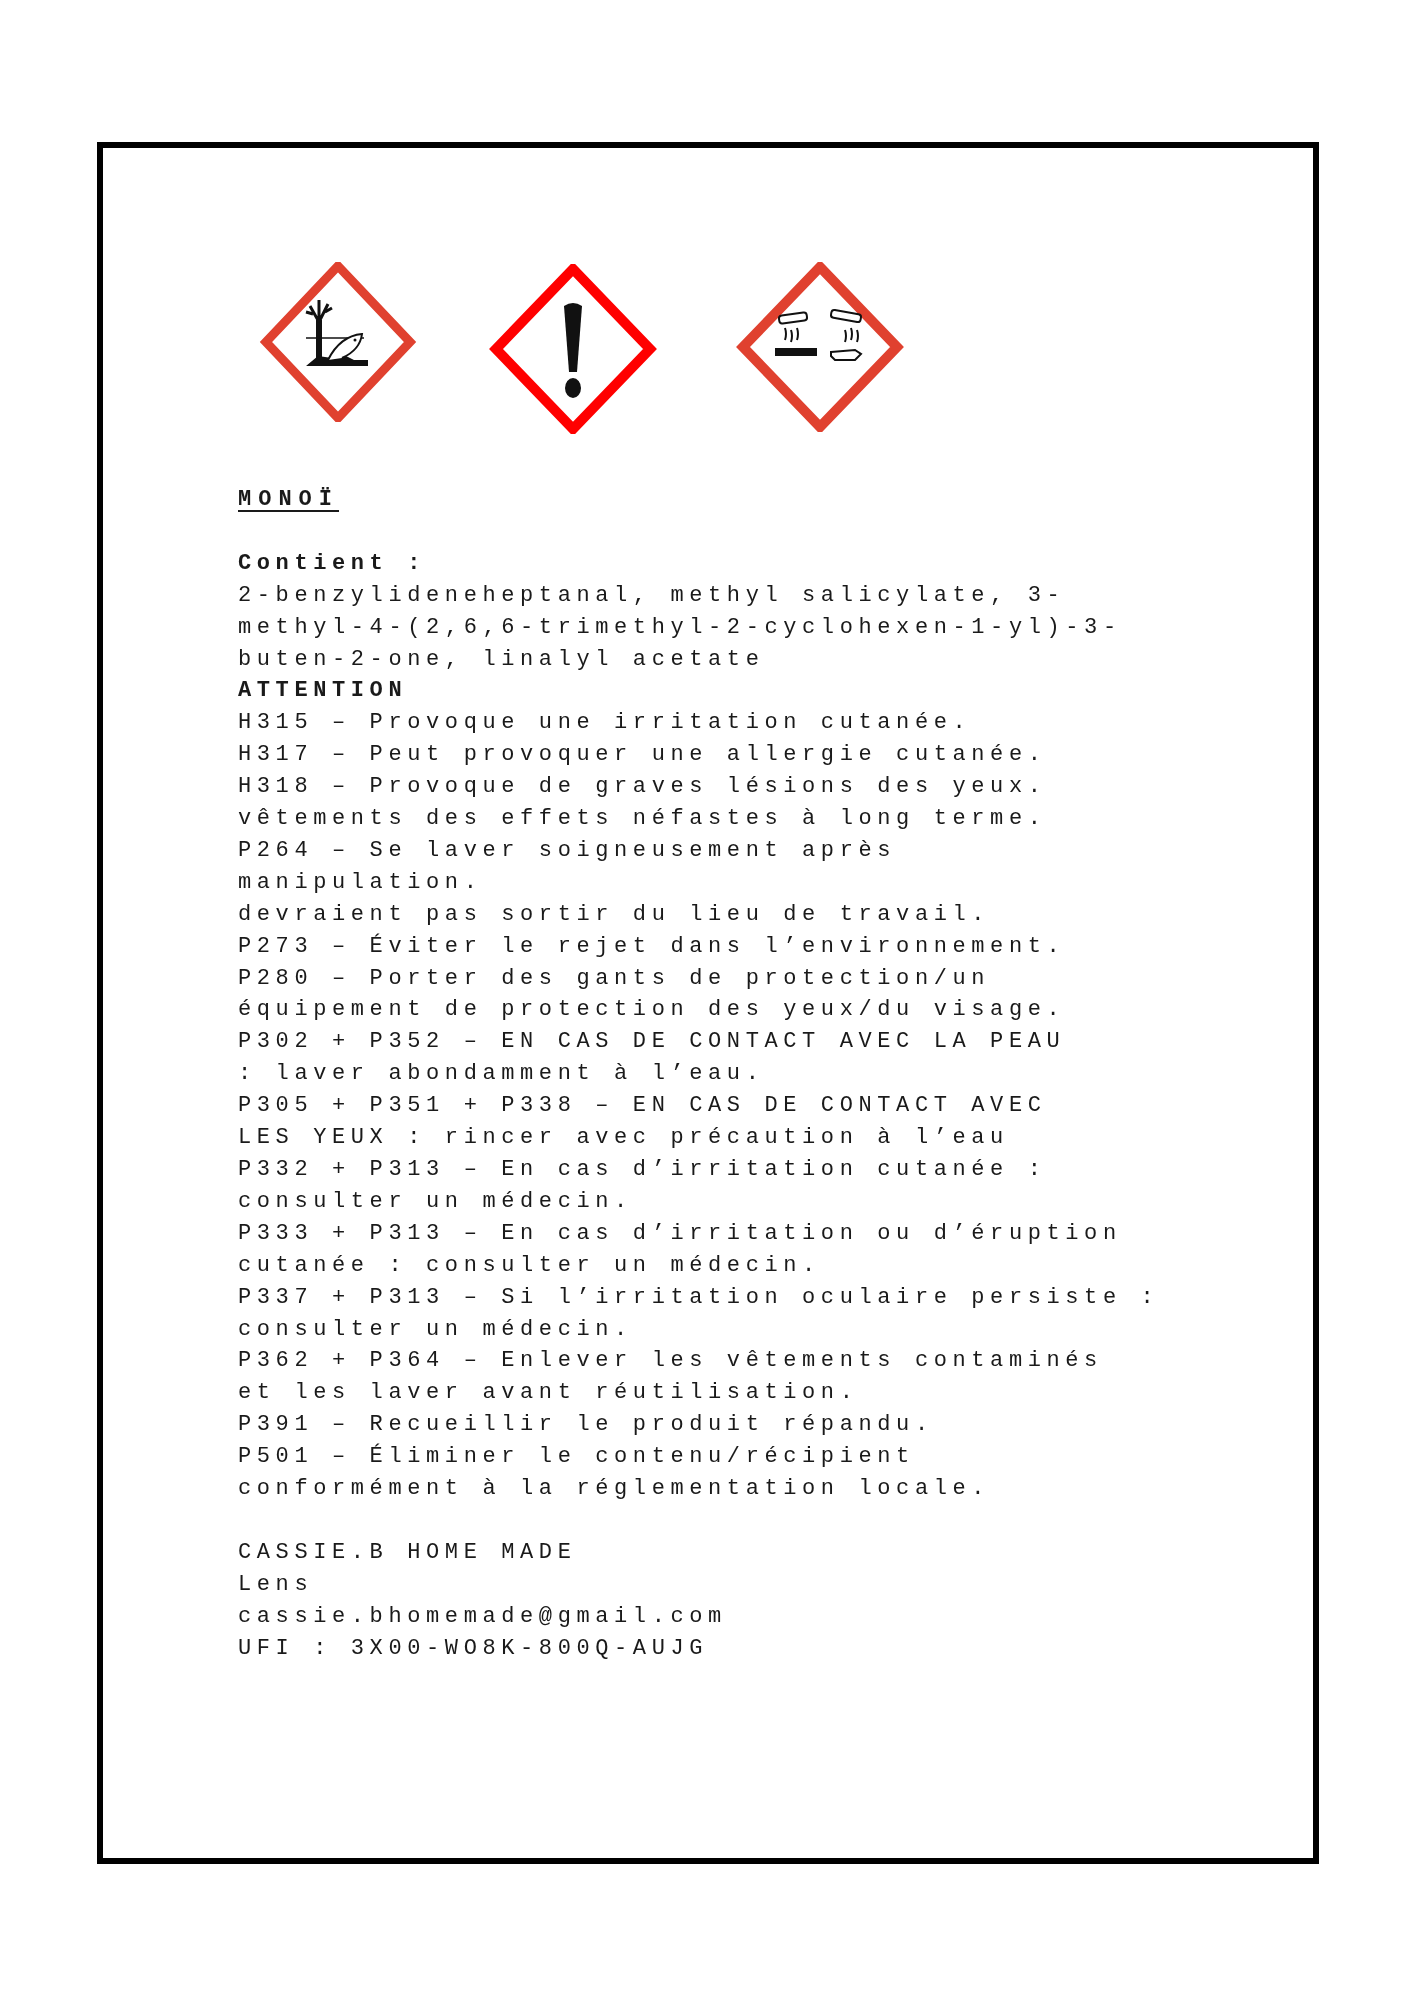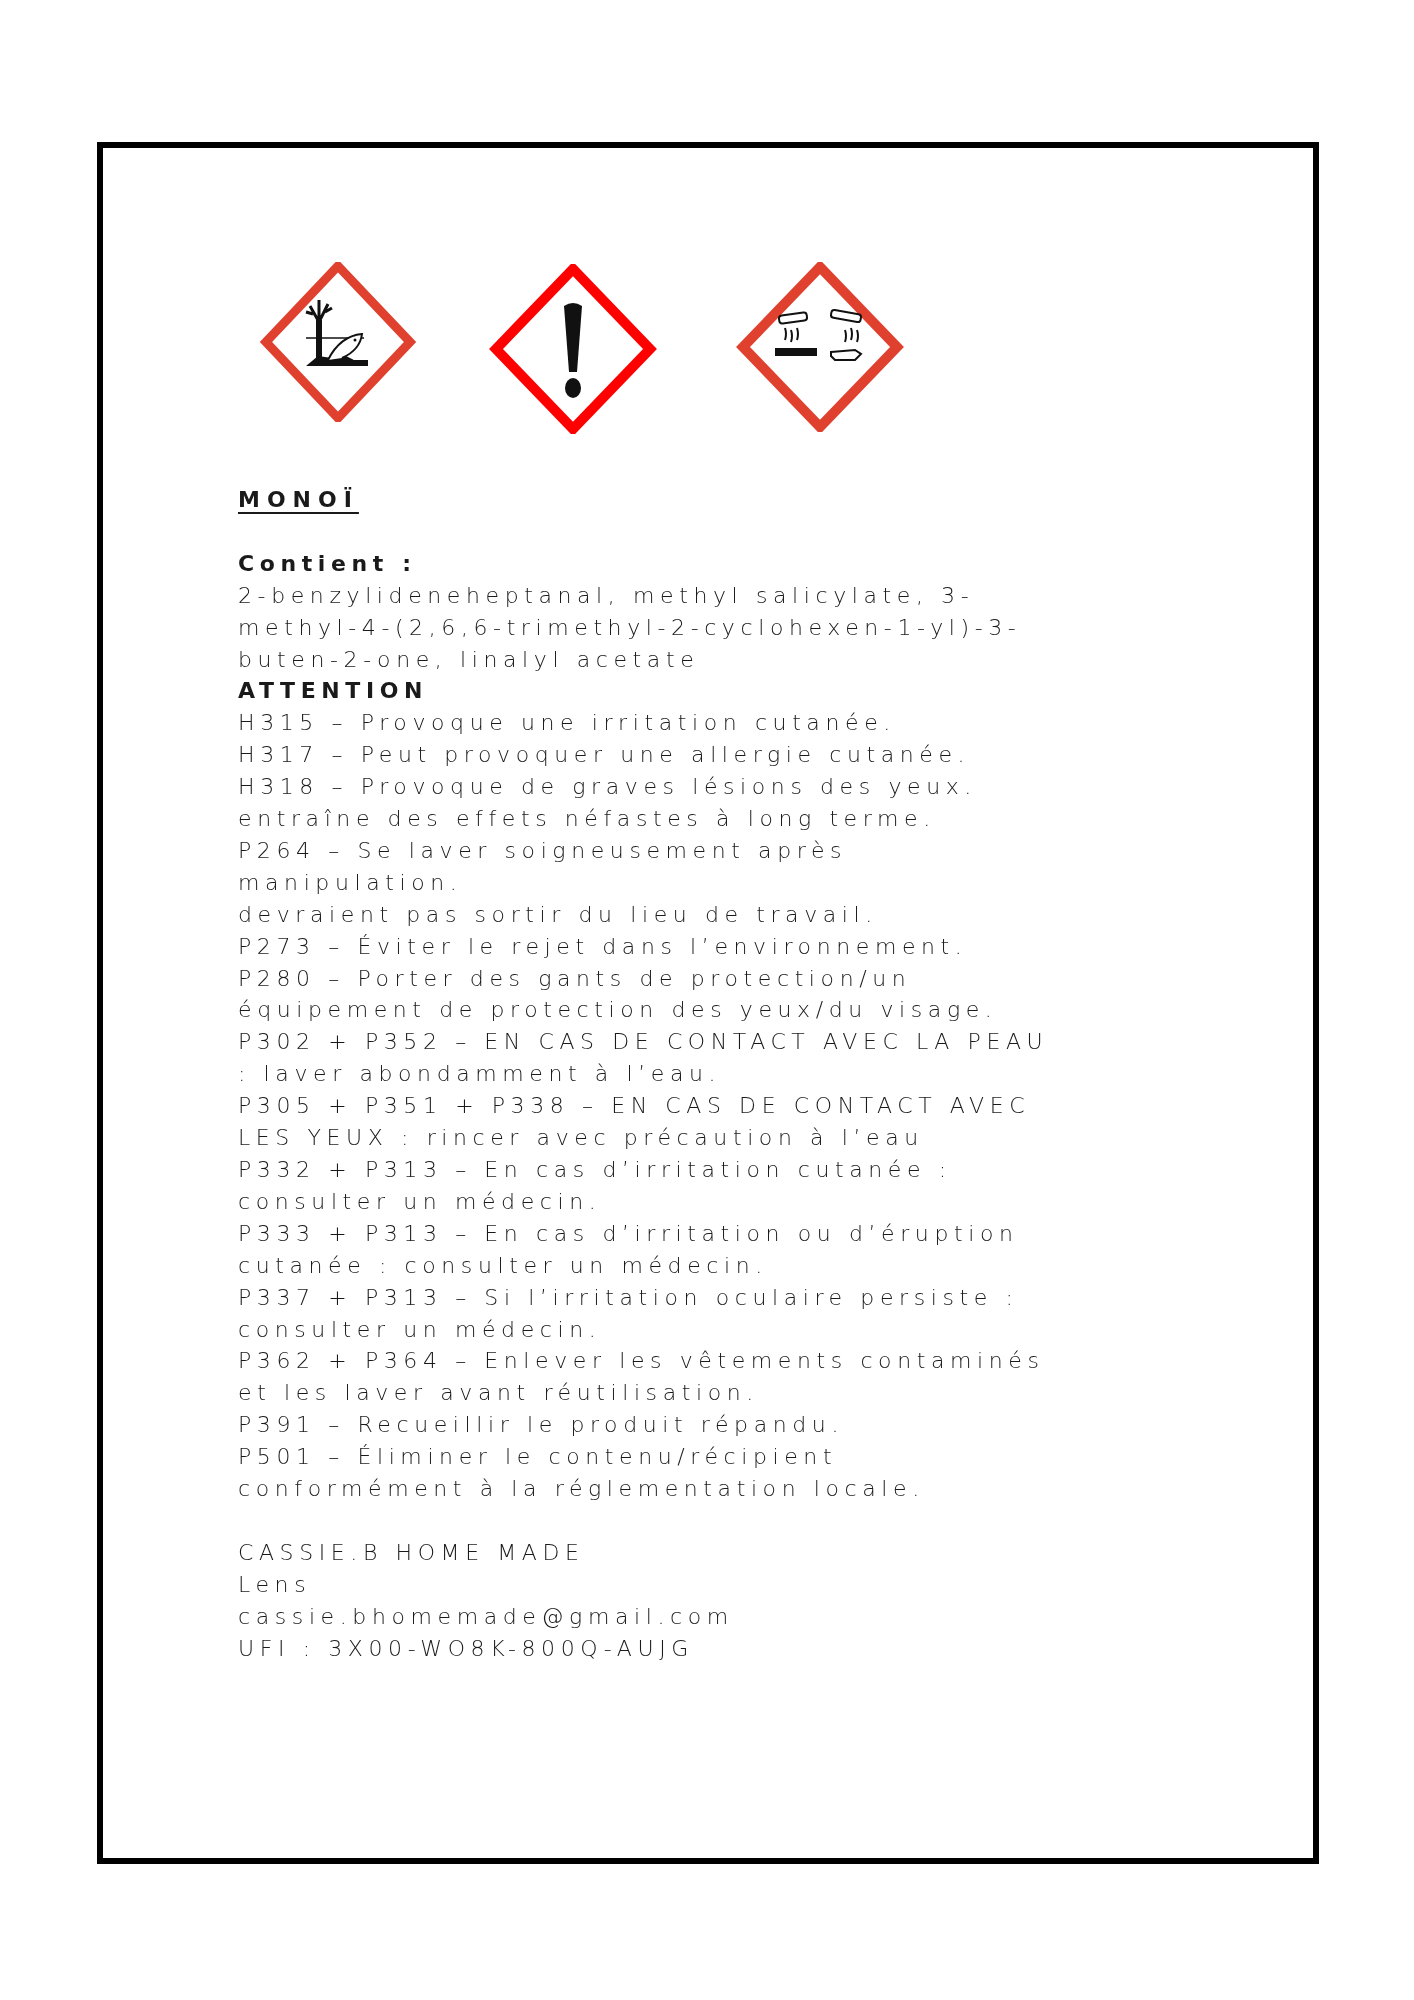--- a/index.html
+++ b/index.html
@@ -1,20 +1,20 @@
 <!DOCTYPE html>
 <html><head>
 <meta charset="utf-8">
 <style>
   html, body { margin:0; padding:0; background:#ffffff; }
   body { width:1414px; height:2000px; position:relative; overflow:hidden; font-family:"DejaVu Sans", "Liberation Sans", sans-serif; color:#1a1a1a; }
   .frame { position:absolute; left:97px; top:142px; width:1210px; height:1710px; border:6px solid #000; box-sizing:content-box; }
   .pictos { position:absolute; top:256px; left:0; width:100%; height:180px; }
   .picto { position:absolute; }
-  .content { position:absolute; left:238px; top:484px; width:960px; font-size:22px; letter-spacing:5.6px; line-height:31.9px; font-weight:300; }
+  .content { position:absolute; left:238px; top:484px; width:960px; font-size:22px; letter-spacing:5.6px; line-height:31.9px; font-weight:300;font-family:Liberation Mono, monospace; }
   .line { white-space:nowrap; }
   .title { font-weight:bold; text-decoration:underline; text-underline-offset:5px; font-size:22px; letter-spacing:7px; }
   .bold { font-weight:bold; }
   .spacer { height:31.9px; }
 </style>
 </head>
 <body>
 
 <div class="frame"></div>
 
@@ -57,21 +57,21 @@
   <div class="line bold">Contient :</div>
   <div class="line">2-benzylideneheptanal, methyl salicylate, 3-</div>
   <div class="line">methyl-4-(2,6,6-trimethyl-2-cyclohexen-1-yl)-3-</div>
   <div class="line">buten-2-one, linalyl acetate</div>
   <div class="line bold">ATTENTION</div>
 
   <div>
     <div class="line">H315 – Provoque une irritation cutanée.</div>
     <div class="line">H317 – Peut provoquer une allergie cutanée.</div>
     <div class="line">H318 – Provoque de graves lésions des yeux.</div>
-    <div class="line">entraîne des effets néfastes à long terme.</div>
+    <div class="line">vêtements des effets néfastes à long terme.</div>
     <div class="line">P264 – Se laver soigneusement après</div>
     <div class="line">manipulation.</div>
     <div class="line">devraient pas sortir du lieu de travail.</div>
     <div class="line">P273 – Éviter le rejet dans l’environnement.</div>
     <div class="line">P280 – Porter des gants de protection/un</div>
     <div class="line">équipement de protection des yeux/du visage.</div>
     <div class="line">P302 + P352 – EN CAS DE CONTACT AVEC LA PEAU</div>
     <div class="line">: laver abondamment à l’eau.</div>
     <div class="line">P305 + P351 + P338 – EN CAS DE CONTACT AVEC</div>
     <div class="line">LES YEUX : rincer avec précaution à l’eau</div>

